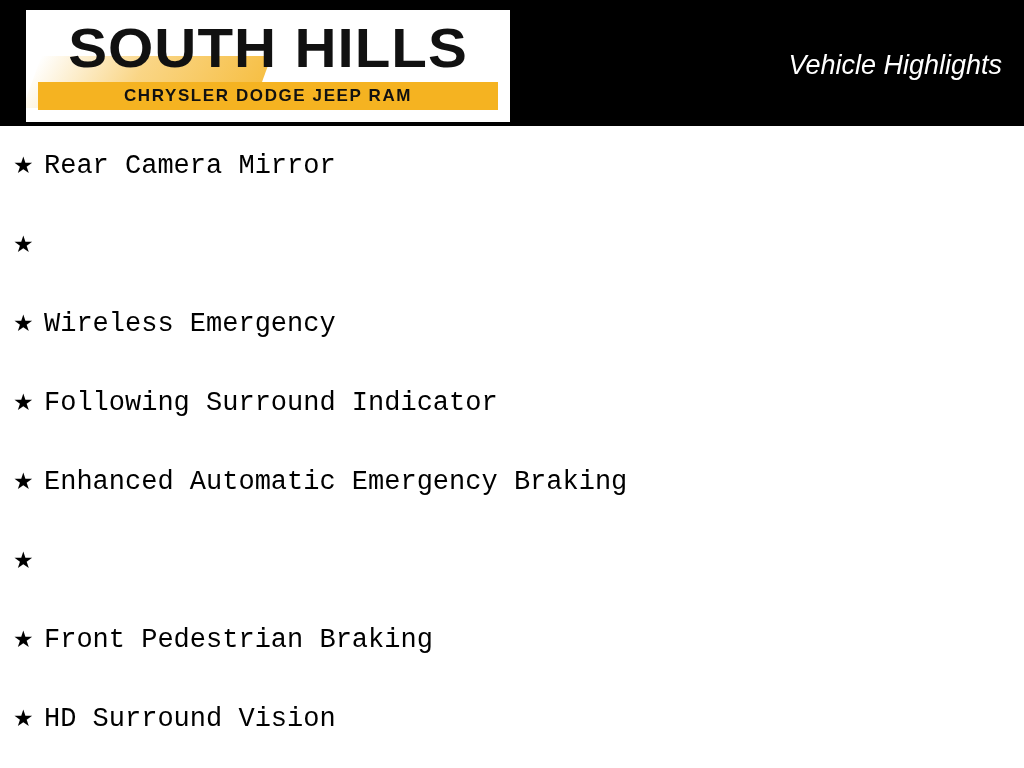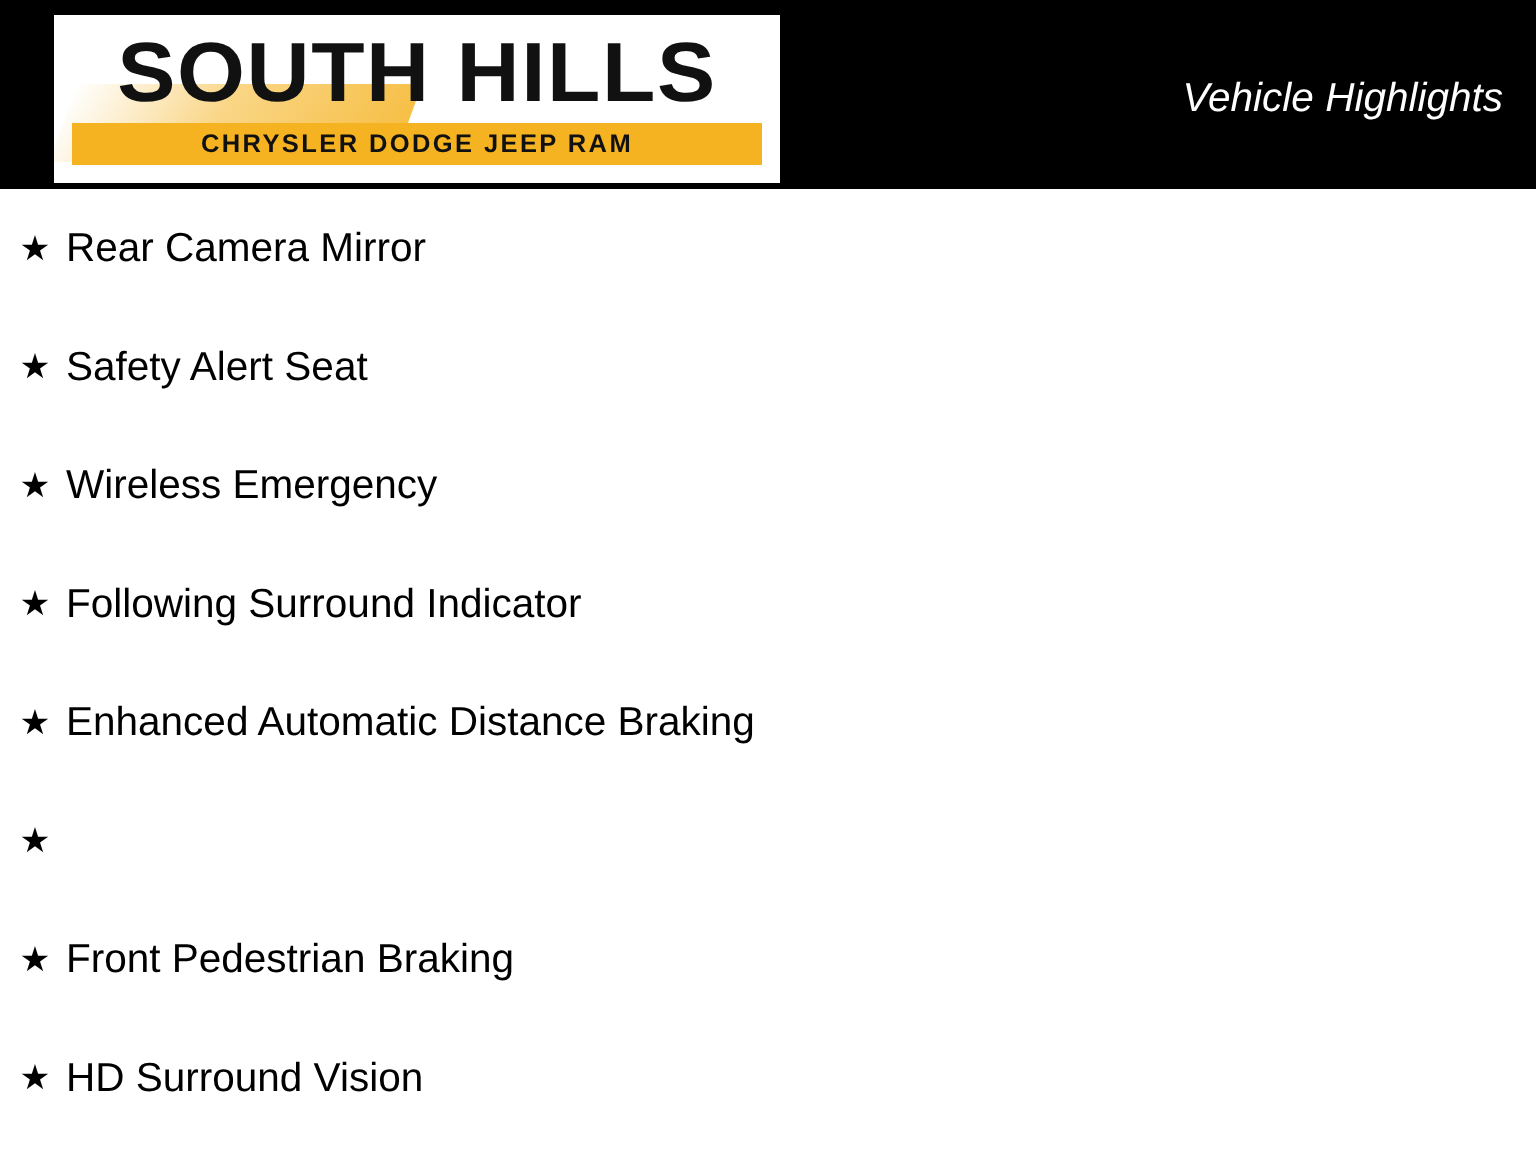--- a/index.html
+++ b/index.html
@@ -29,21 +29,20 @@
     align-items: center;
   }
   .logo-box {
     position: absolute;
     left: 26px;
     top: 10px;
     width: 484px;
     height: 112px;
     background: #ffffff;
     overflow: hidden;
-    margin-left: 10px;
   }
   .logo-inner {
     position: absolute;
     left: 12px;
     top: 6px;
     width: 460px;
     height: 100px;
   }
   .logo-word {
     position: absolute;
@@ -118,21 +117,21 @@
     width: 31px;
     font-size: 23px;
     line-height: 23px;
     color: #000000;
     text-align: left;
     flex: none;
   }
   .hl-label {
     font-size: 27px;
     color: #000000;
-    font-family: Liberation Sans, sans-serif;
+    font-family: Liberation Mono, monospace;
     white-space: nowrap;
   }
 </style>
 </head>
 <body>
 
 <div class="page">
 
   <div class="header">
     <div class="logo-box">
@@ -147,33 +146,32 @@
     <div class="header-title">Vehicle Highlights</div>
   </div>
 
   <ul class="highlights">
     <li class="hl-item">
       <span class="hl-star">★</span>
       <span class="hl-label">Rear Camera Mirror</span>
     </li>
     <li class="hl-item">
       <span class="hl-star">★</span>
-      <span class="hl-label">Safety Alert Seat</span>
     </li>
     <li class="hl-item">
       <span class="hl-star">★</span>
       <span class="hl-label">Wireless Emergency</span>
     </li>
     <li class="hl-item">
       <span class="hl-star">★</span>
       <span class="hl-label">Following Surround Indicator</span>
     </li>
     <li class="hl-item">
       <span class="hl-star">★</span>
-      <span class="hl-label">Enhanced Automatic Distance Braking</span>
+      <span class="hl-label">Enhanced Automatic Emergency Braking</span>
     </li>
     <li class="hl-item">
       <span class="hl-star">★</span>
     </li>
     <li class="hl-item">
       <span class="hl-star">★</span>
       <span class="hl-label">Front Pedestrian Braking</span>
     </li>
     <li class="hl-item">
       <span class="hl-star">★</span>

